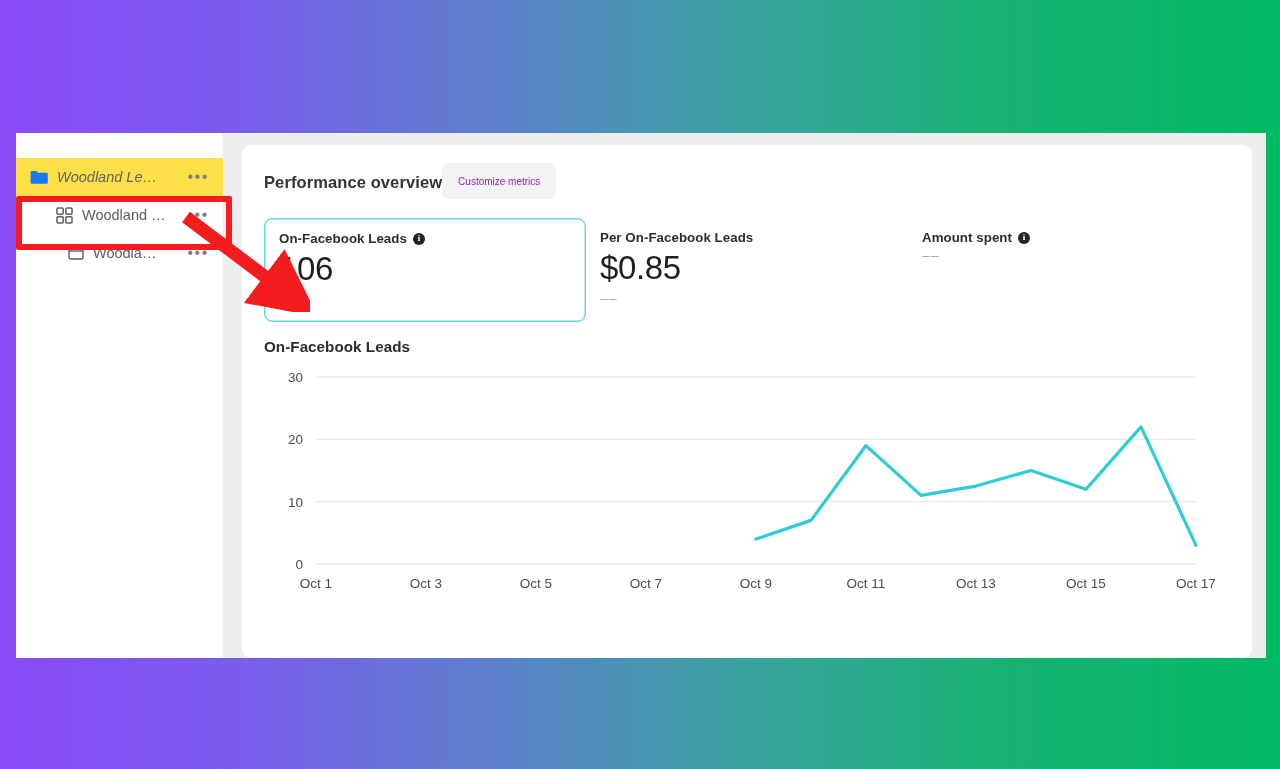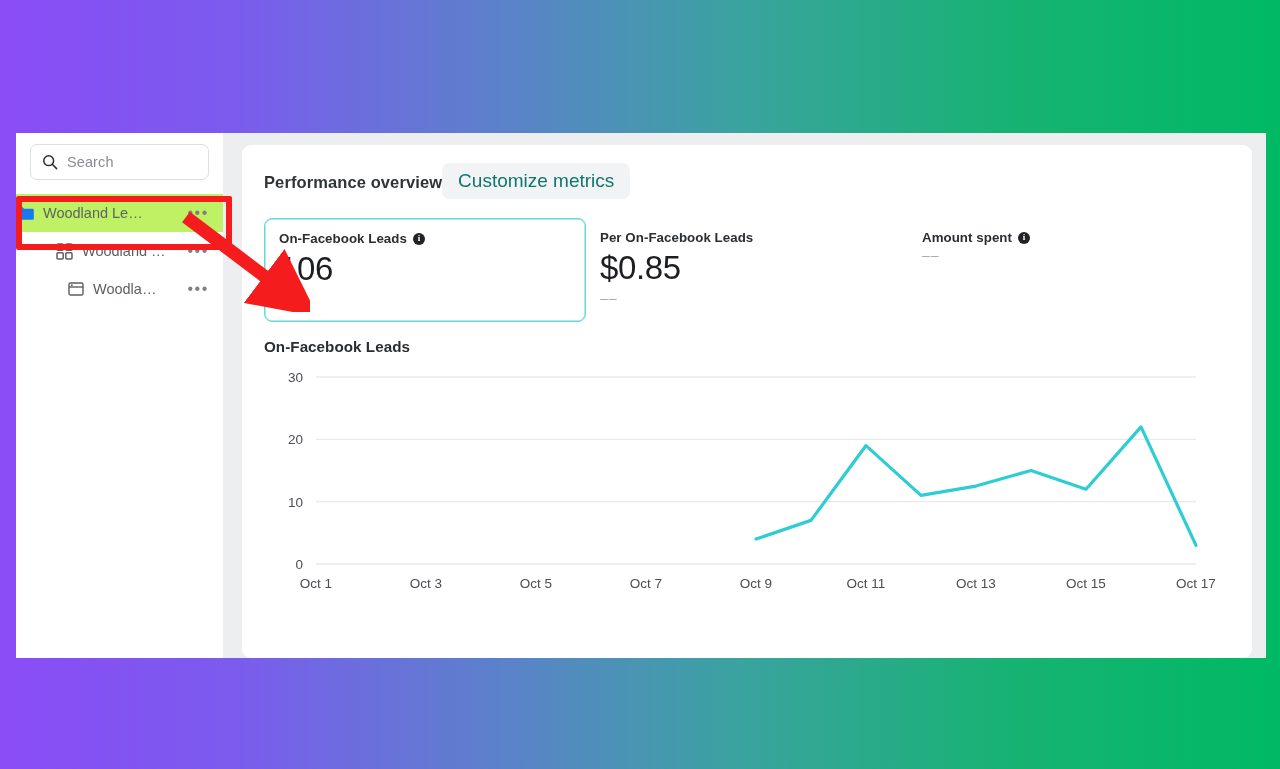--- a/index.html
+++ b/index.html
@@ -51,21 +51,21 @@
 
   .nav-list { margin-top: 14px; }
   .nav-item {
     height: 38px;
     display: flex;
     align-items: center;
     padding-right: 10px;
     cursor: pointer;
     position: relative;
   }
-  .nav-item.level0 { background: #bef264; }
+  .nav-item.level0 { padding-left: 14px; background: #fde047; font-style: italic; }
   .nav-item.level1 { padding-left: 40px; }
   .nav-item.level2 { padding-left: 52px; }
   .nav-label {
     font-size: 14.5px;
     color: #5b5e63;
     white-space: nowrap;
     overflow: hidden;
     margin-left: 9px;
     flex: 1;
   }
@@ -106,22 +106,22 @@
     color: #303437;
     letter-spacing: .1px;
     padding-top: 8px;
   }
   .customize-btn {
     background: #f2f3f4;
     border: none;
     border-radius: 7px;
     height: 36px;
     padding: 0 16px;
-    font-size: 19px;
-    color: #0f766e;
+    font-size: 10px;
+    color: #a21caf;
     font-family: "Liberation Sans", sans-serif;
     cursor: pointer;
     margin-top: -2px;
   }
 
   
   .metrics {
     display: flex;
     margin-top: 19px;
   }
@@ -202,31 +202,20 @@
     pointer-events: none;
   }
 </style>
 </head>
 <body>
 
 <div class="app-window">
 
   <div class="sidebar">
 
-    <div class="search-wrap">
-      <div class="search-box">
-        <span class="sb-icon">
-          <svg width="16" height="16" viewBox="0 0 16 16">
-            <circle cx="6.7" cy="6.7" r="4.9" fill="none" stroke="#2b2e31" stroke-width="1.5"></circle>
-            <line x1="10.3" y1="10.3" x2="14.6" y2="14.6" stroke="#2b2e31" stroke-width="1.5" stroke-linecap="round"></line>
-          </svg>
-        </span>
-        <span class="ph">Search</span>
-      </div>
-    </div>
 
     <div class="nav-list">
 
       <div class="nav-item level0">
         <span class="sb-icon">
           <svg width="18" height="15" viewBox="0 0 18 15">
             <path d="M0.6 2.3a1.4 1.4 0 0 1 1.4-1.4h4.4l1.7 1.9h8.3a1.4 1.4 0 0 1 1.4 1.4v8.2a1.4 1.4 0 0 1-1.4 1.4H2a1.4 1.4 0 0 1-1.4-1.4z" fill="#1877f2"></path>
           </svg>
         </span>
         <span class="nav-label">Woodland Le…</span>

